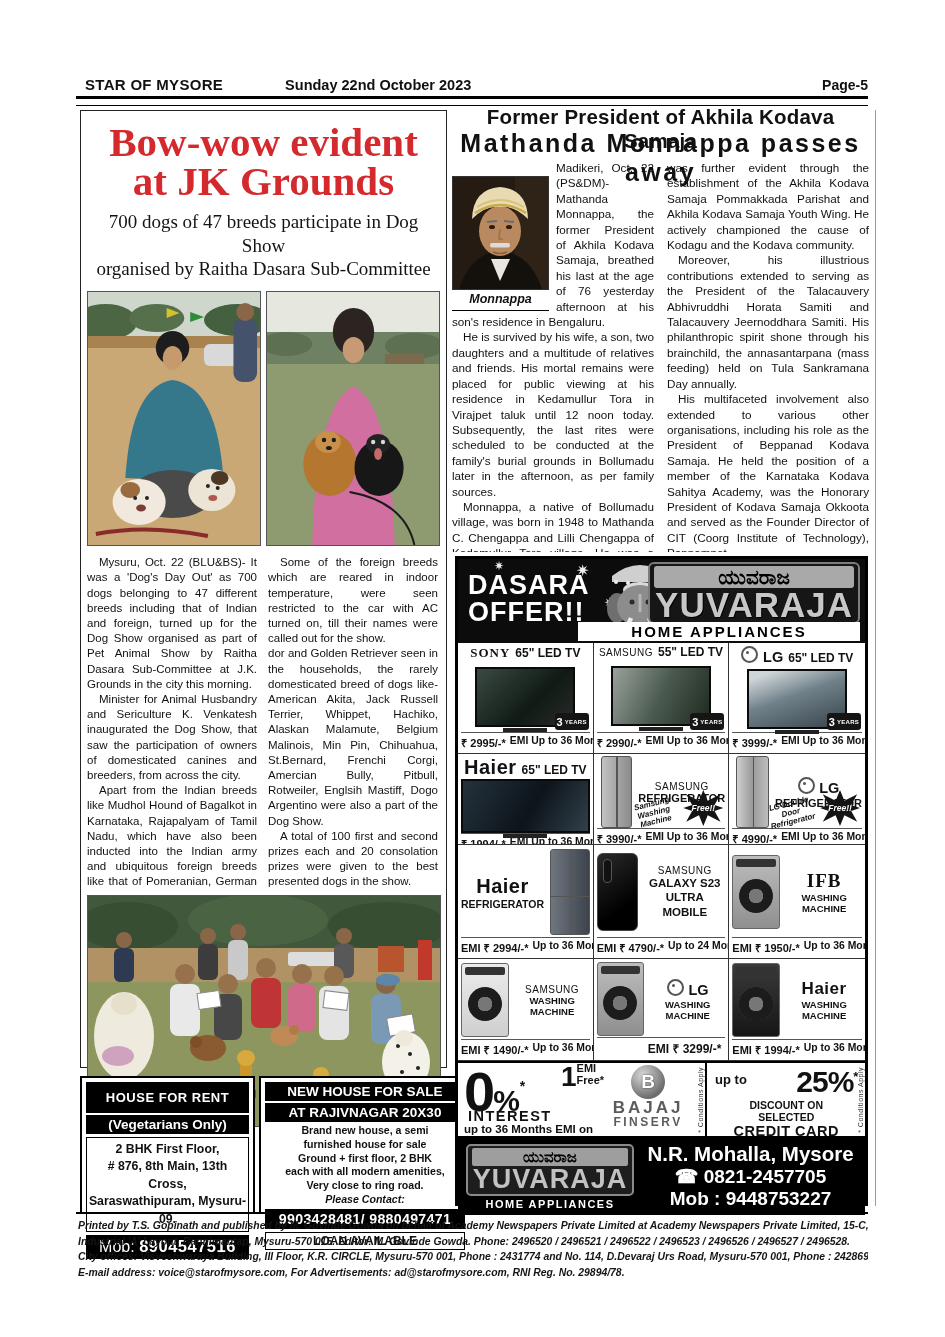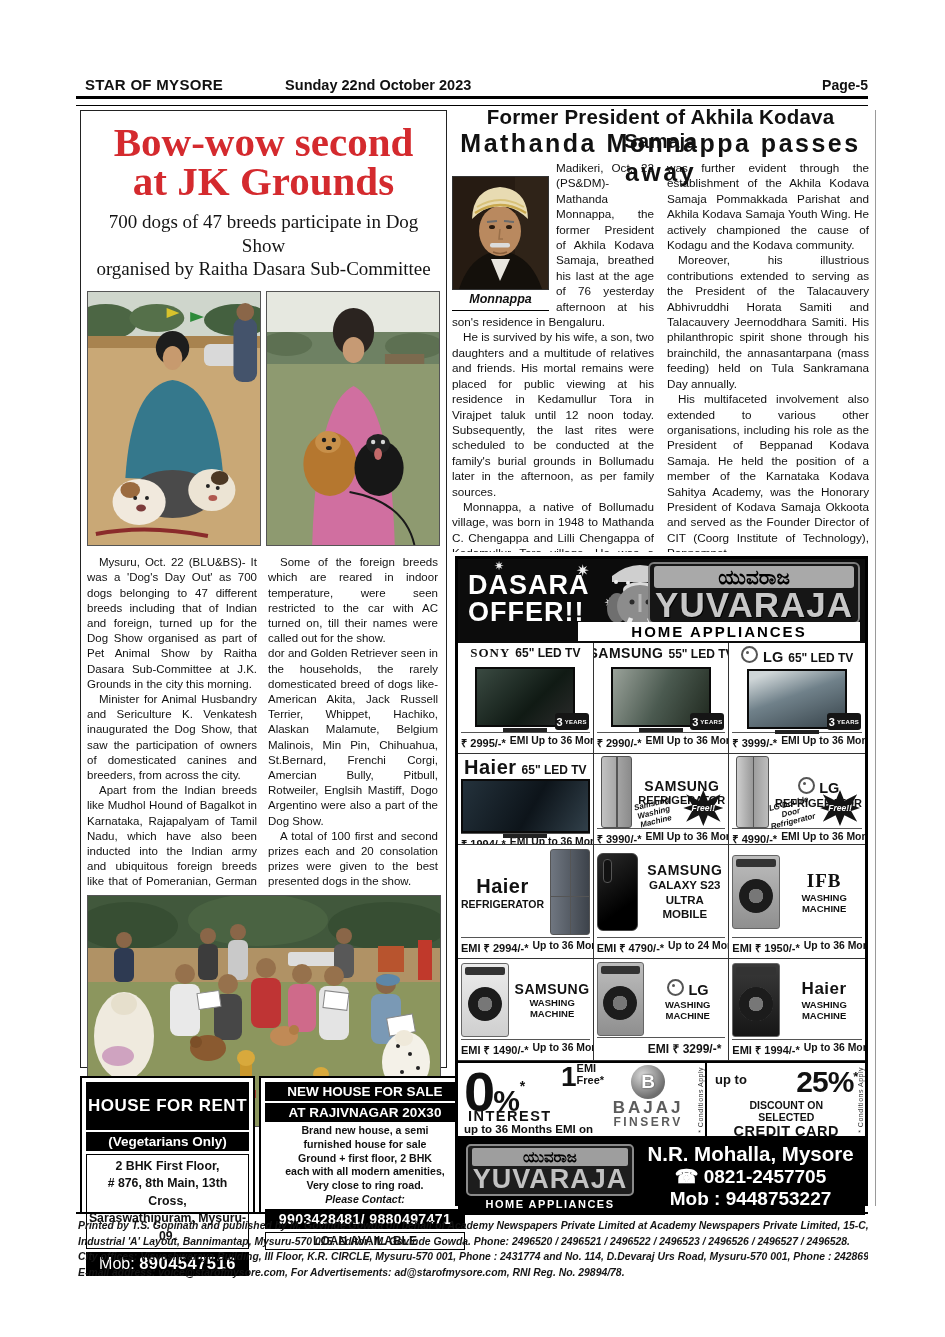--- a/index.html
+++ b/index.html
@@ -43,21 +43,21 @@
   .obit-fig{float:left;width:97px;margin:16px 7px 2px 0;}
   .obit-fig svg{border:1px solid #333;display:block;}
   .obit-cap{font-weight:bold;font-style:italic;font-size:12.5px;text-align:center;
             padding:2px 0 3px;border-bottom:1.5px solid #000;}
   
   .cl{position:absolute;top:1076px;border:2.5px solid #000;box-sizing:border-box;
       padding:4px;background:#fff;}
   .cl.rent{left:80px;width:175px;height:138px;}
   .cl.sale{left:259px;width:212px;height:138px;}
   .cl-bar{background:#000;color:#fff;text-align:center;font-weight:bold;}
-  .rent-t1{font-size:17px;letter-spacing:.5px;padding:14px 0;}
+  .rent-t1{font-size:13px;letter-spacing:.5px;padding:8px 0;}
   .rent-t2{font-size:13.5px;padding:2px 0;margin-top:2px;}
   .rent-body{border:1.5px solid #000;margin-top:3px;padding:3px 0;text-align:center;
              font-weight:bold;font-size:12.3px;line-height:1.42;}
   .rent-mob{background:#000;color:#fff;margin-top:3px;text-align:center;padding:2px 0 3px;}
   .rent-mob .lbl{font-size:16px;}
   .rent-mob .num{font-size:16.5px;font-weight:bold;letter-spacing:.5px;}
   .sale-t{font-size:13.5px;padding:2px 0;}
   .sale-t+.sale-t{margin-top:2px;}
   .sale-body{text-align:center;font-weight:bold;font-size:10.6px;line-height:1.3;margin-top:2px;}
   .sale-contact{font-style:italic;font-size:10.6px;font-weight:bold;text-align:center;}
@@ -84,21 +84,21 @@
          letter-spacing:1px;text-shadow:1px 1px 0 #000;}
   .yv-ha{position:absolute;right:5px;bottom:2px;width:282px;background:#fff;color:#000;
          font-weight:bold;font-size:15px;text-align:center;letter-spacing:2px;padding:1px 0;}
   .yv-grid{flex:none;display:grid;grid-template-columns:1fr 1fr 1fr;
            grid-template-rows:111px 91px 114px 102px;}
   .cell{border-right:1.5px solid #333;border-bottom:1.5px solid #333;position:relative;
         padding:2px 3px;display:flex;flex-direction:column;overflow:hidden;box-sizing:border-box;}
   .cell.last{border-right:none;}
   .cell-head{display:flex;align-items:baseline;justify-content:center;gap:5px;white-space:nowrap;}
   .b-sony{font-family:"Liberation Serif",serif;font-weight:bold;font-size:13px;letter-spacing:1px;}
-  .b-sam{font-weight:bold;font-size:14px;letter-spacing:.5px;}
+  .b-sam{font-weight:normal;font-size:10px;letter-spacing:.5px;}
   .b-lg{font-weight:bold;font-size:14.5px;}
   .b-haier{font-weight:bold;font-size:20px;letter-spacing:.5px;}
   .b-ifb{font-family:"Liberation Serif",serif;font-weight:bold;font-size:19px;letter-spacing:1px;}
   .p-name{font-weight:bold;font-size:12px;}
   .imgrow{flex:1;display:flex;align-items:center;justify-content:center;gap:6px;position:relative;}
   .price{margin-top:auto;border-top:1.2px solid #555;font-weight:bold;font-size:10.4px;
          white-space:nowrap;padding:2px 0 1px;display:flex;gap:4px;justify-content:flex-start;}
   .price .rs{font-size:11px;}
   
   .tv{width:96px;height:56px;background:linear-gradient(135deg,#3a4a42,#101a14 60%,#2b2b2b);
@@ -193,21 +193,21 @@
   <div class="mast-row">
     <span class="mast">STAR OF MYSORE</span>
     <span class="mast-date">Sunday 22nd October 2023</span>
     <span class="mast-page">Page-5</span>
   </div>
   <div class="head-rule"></div>
   <div class="right-rule"></div>
 
   <section class="dogbox">
     <div class="dog-title">
-      <div>Bow-wow second</div>
+      <div>Bow-wow evident</div>
       <div>at JK Grounds</div>
     </div>
     <div class="dog-sub">
       <div>700 dogs of 47 breeds participate in Dog Show</div>
       <div>organised by Raitha Dasara Sub-Committee</div>
     </div>
 
     <div class="dog-photos">
       <svg width="175" height="253" viewBox="0 0 175 253" preserveAspectRatio="none">
         <rect width="175" height="253" fill="#c9a876"></rect>

